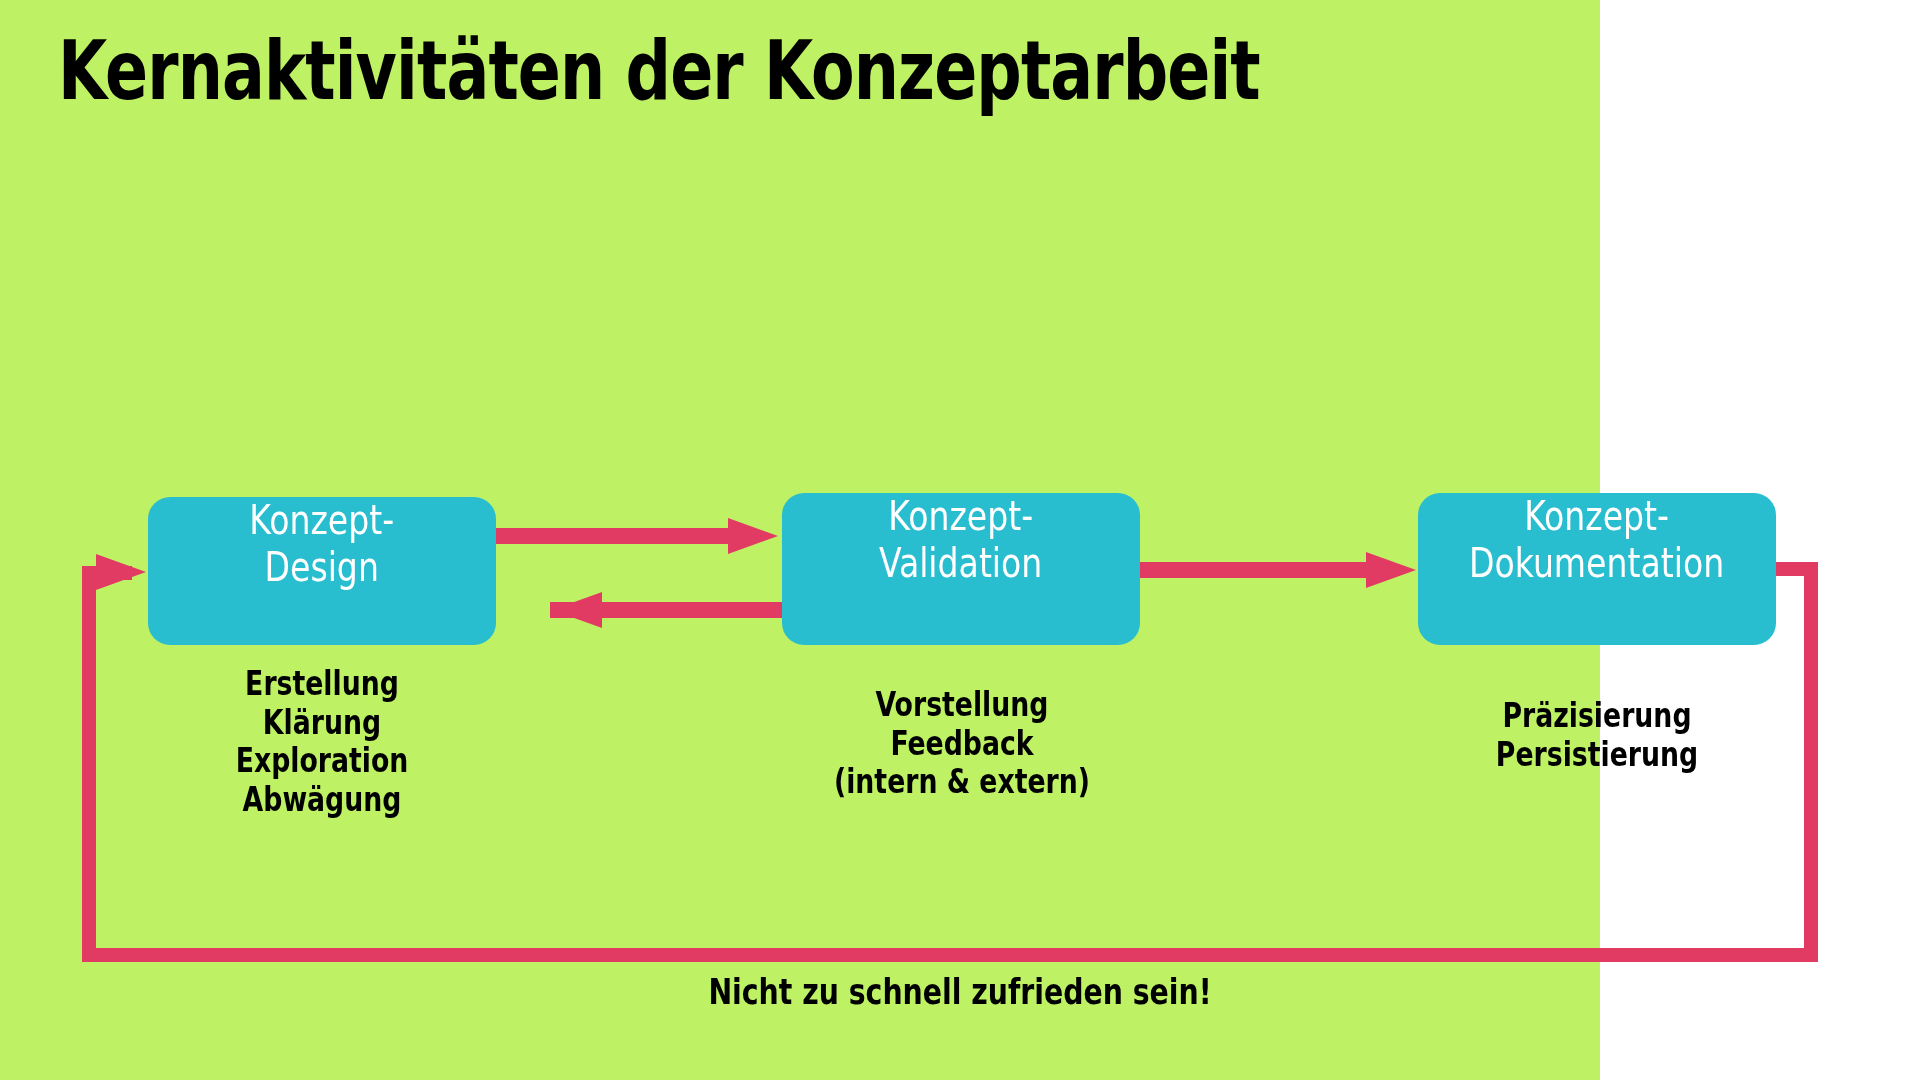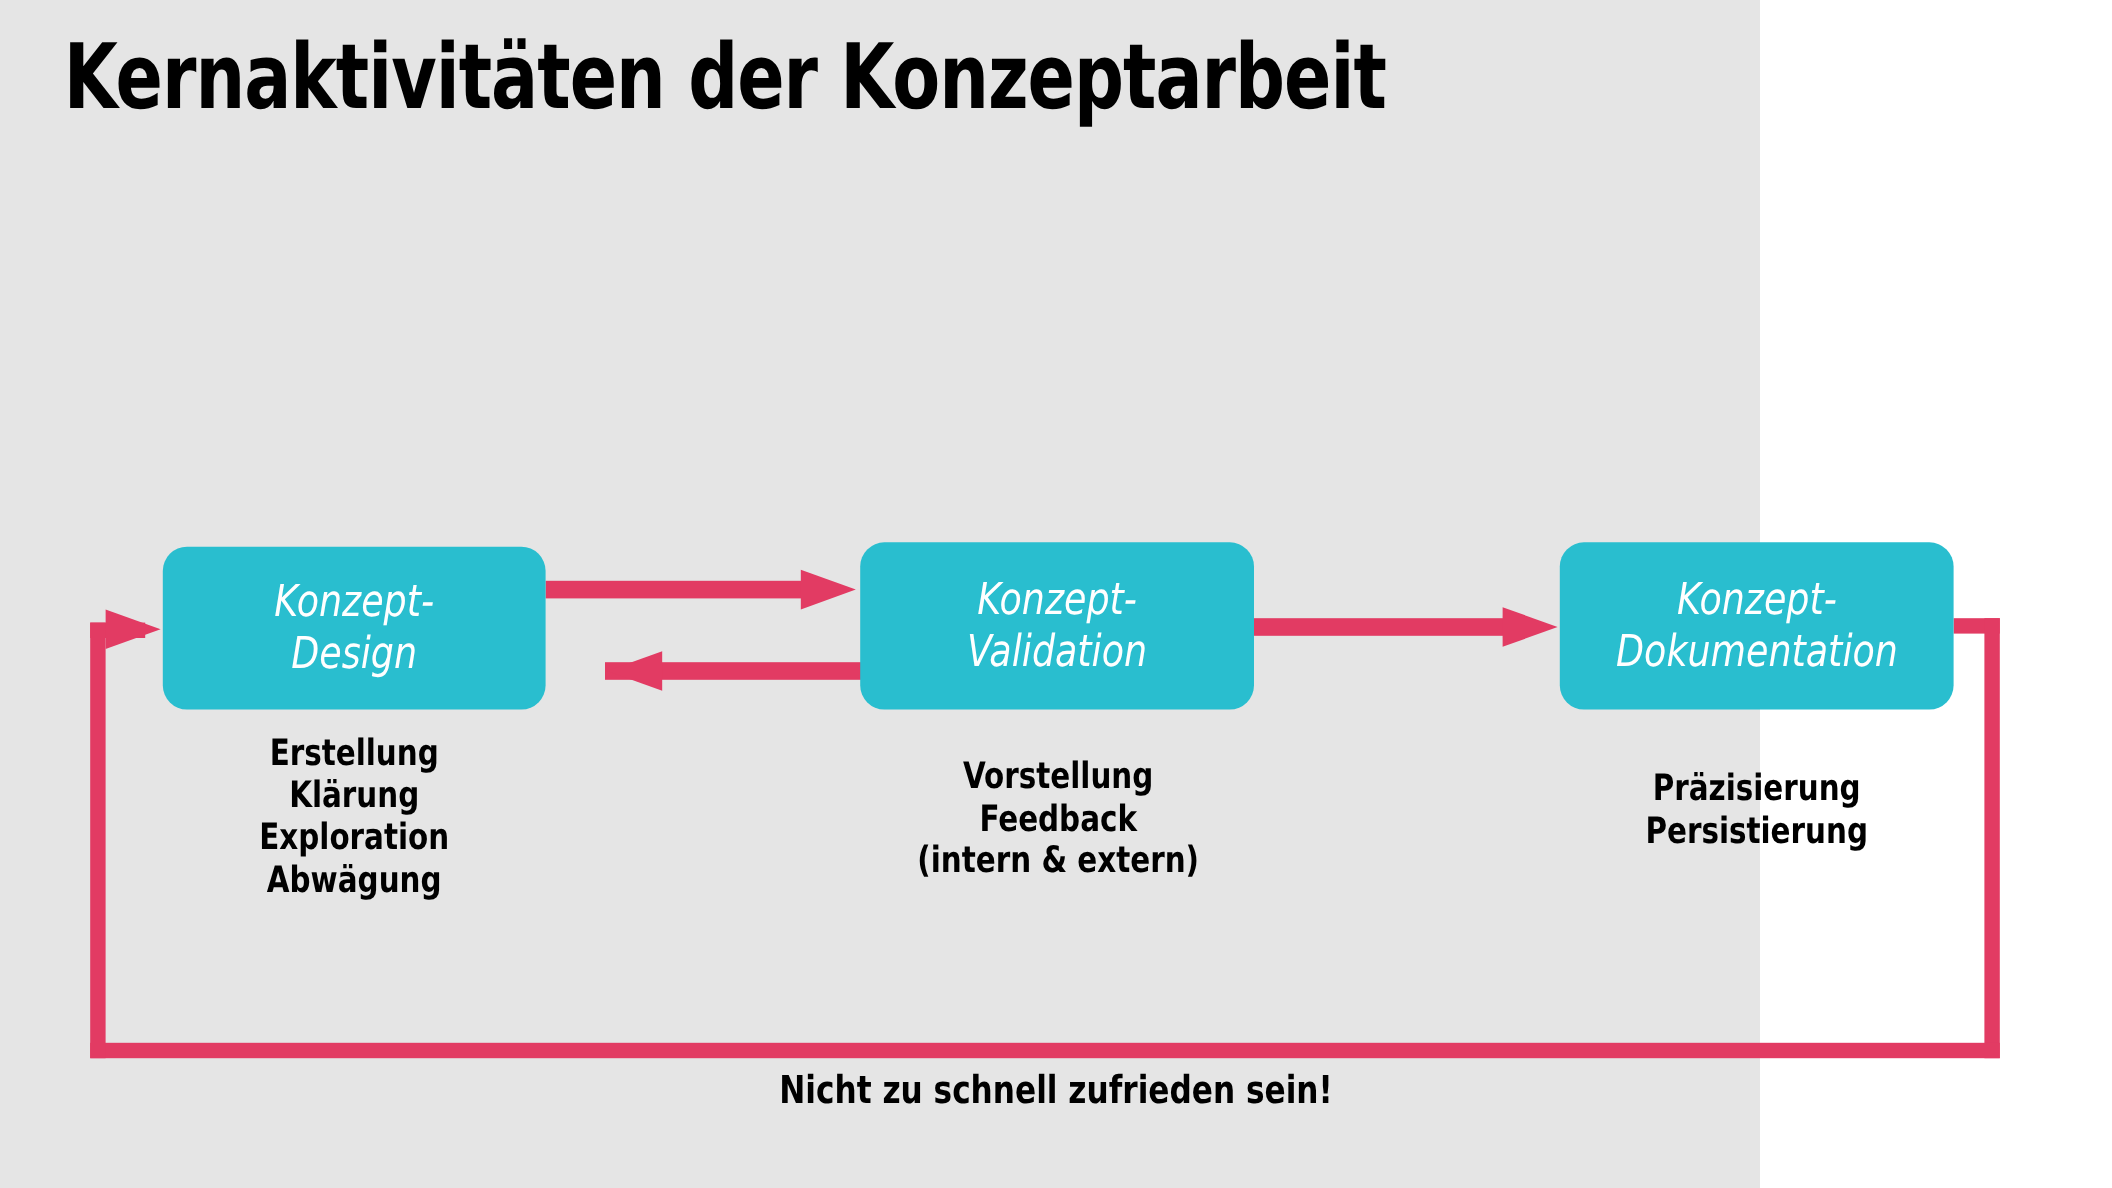--- a/index.html
+++ b/index.html
@@ -13,21 +13,21 @@
     height: 1080px;
     overflow: hidden;
     font-family: "DejaVu Sans Condensed", "Liberation Sans Narrow", "Liberation Sans", sans-serif;
     position: relative;
   }
   #slide {
     position: absolute;
     left: 0; top: 0;
     width: 1600px;
     height: 1080px;
-    background: #e5e5e5;
+    background: #bef264;
   }
 
   
   .title {
     position: absolute;
     left: 58px;
     top: 28px;
     font-size: 82px;
     font-weight: 700;
     letter-spacing: -1px;
@@ -47,24 +47,23 @@
     height: 1080px;
     pointer-events: none;
   }
 
   
   .node {
     position: absolute;
     background: #29BECF;
     border-radius: 22px;
     display: flex;
-    align-items: center;
+    align-items: flex-start;
     justify-content: center;
     box-sizing: border-box;
-    font-style: italic;
   }
   .node-label {
     color: #ffffff;
     font-size: 40px;
     font-weight: 400;
     line-height: 1.18;
     text-align: center;
     letter-spacing: 0px;
     transform: scaleX(0.92);
     white-space: pre-line;

